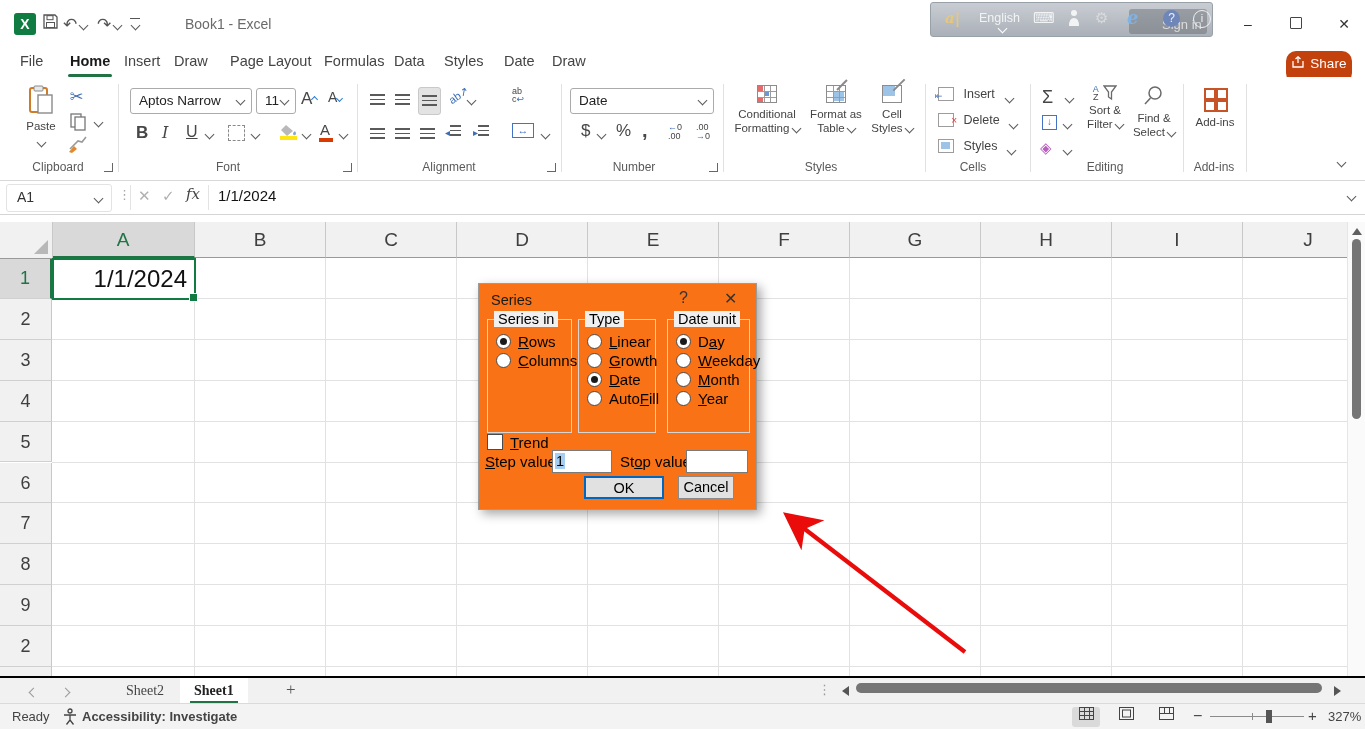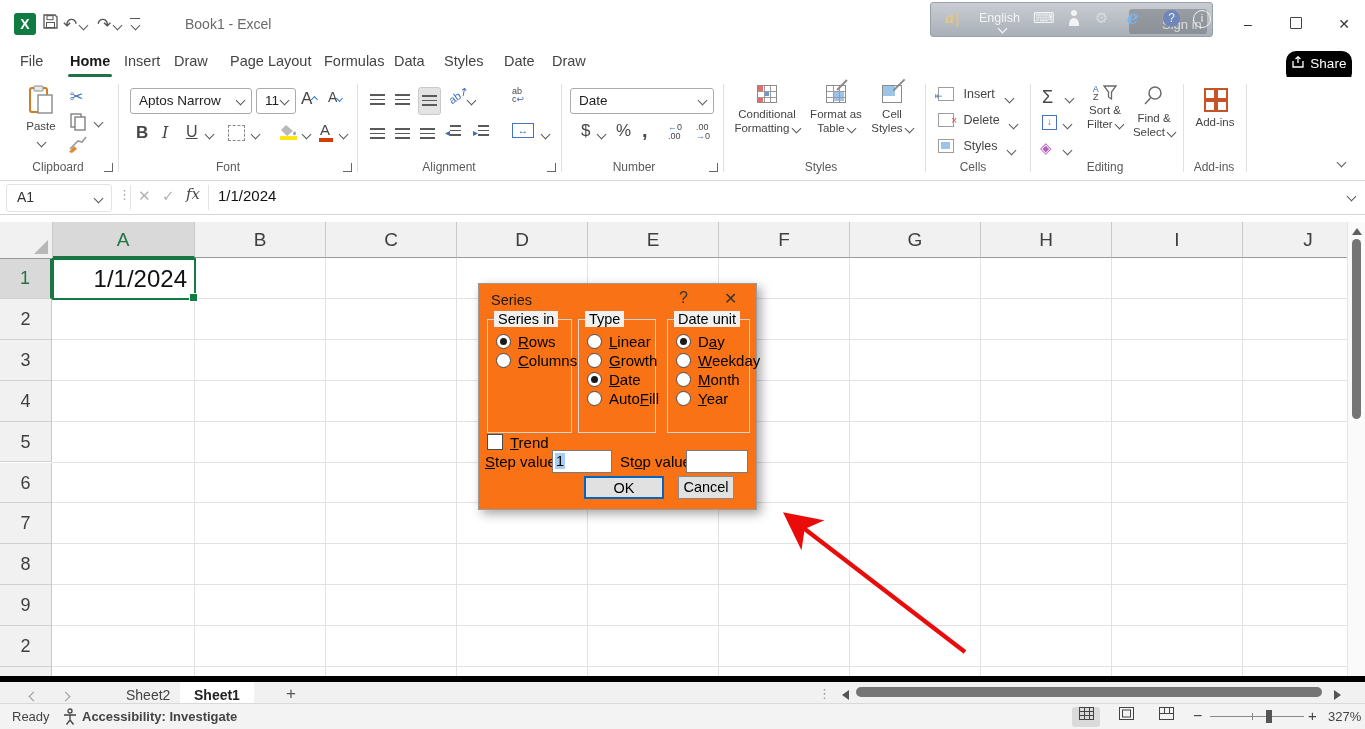--- a/index.html
+++ b/index.html
@@ -30,21 +30,21 @@
                background:rgba(100,104,110,.45);}
   .signin-txt{position:absolute;left:231px;top:14px;font-size:13px;color:#dcdcdc;}
   .winbtn{position:absolute;top:14px;width:20px;height:20px;font-size:14px;color:#333;
           text-align:center;line-height:20px;}
   .maxbox{display:inline-block;width:10px;height:10px;border:1.2px solid #444;border-radius:1px;}
   
   .tabrow{position:absolute;left:0;top:48px;width:1365px;height:29px;background:#fff;}
   .rtab{position:absolute;top:0;height:29px;line-height:27px;font-size:14.5px;color:#444;padding:0 4px;}
   .rtab.active{color:#1a1a1a;font-weight:600;}
   .rtab.active::after{content:"";position:absolute;left:2px;right:2px;bottom:0;height:3px;background:#217346;border-radius:2px;}
-  .sharebtn{position:absolute;left:1286px;top:51px;width:66px;height:32px;background:#000000;border-radius:10px;
+  .sharebtn{position:absolute;left:1286px;top:51px;width:66px;height:32px;background:#c2410c;border-radius:10px;
             color:#fff;font-size:13.5px;text-align:center;line-height:25px;}
   
   .ribbon{position:absolute;left:0;top:77px;width:1365px;height:103px;background:#fff;border-bottom:1px solid #d8d8d8;}
   .gsep{position:absolute;top:7px;width:1px;height:88px;background:#e1e1e1;}
   .grouplabel{position:absolute;top:83px;font-size:12px;color:#5a5a5a;text-align:center;}
   .launcher{position:absolute;top:86px;width:8px;height:8px;border-right:1.2px solid #666;border-bottom:1.2px solid #666;}
   .rbtn-label{font-size:11.5px;color:#444;text-align:center;line-height:14px;}
   .combo{position:absolute;border:1px solid #ababab;border-radius:3px;background:#fff;font-size:13.5px;color:#222;}
   .combo .cv{position:absolute;left:8px;top:4px;}
   .combo .cc{position:absolute;right:7px;top:8px;}
@@ -76,21 +76,21 @@
   .hline{position:absolute;left:52px;height:1px;background:#e2e2e2;}
   .a1sel{position:absolute;border:2px solid #107C41;box-sizing:border-box;}
   .a1handle{position:absolute;width:7px;height:7px;background:#107C41;border:1px solid #fff;}
   .a1val{position:absolute;font-size:24px;color:#111;text-align:right;}
   
   .vscroll{position:absolute;left:1347px;top:222px;width:18px;height:454px;background:#fafafa;border-left:1px solid #e6e6e6;}
   .tri{position:absolute;width:0;height:0;}
   .vthumb{position:absolute;left:4px;width:9px;border-radius:5px;background:#757575;}
   .hthumb{position:absolute;top:5px;height:10px;border-radius:5px;background:#757575;}
   
-  .sheetbar{position:absolute;left:0;top:676px;width:1365px;height:27px;background:#f1f1f1;border-top:6px solid #000000;}
+  .sheetbar{position:absolute;left:0;top:676px;width:1365px;height:27px;background:#f1f1f1;border-top:2px solid #000000;font-family:Liberation Serif, serif;}
   .stab{position:absolute;top:0;height:27px;line-height:26px;font-size:14px;color:#444;padding:0 14px;}
   .stab.active{background:#fff;font-weight:700;color:#222;}
   .stab.active::after{content:"";position:absolute;left:10px;right:10px;bottom:1px;height:3px;background:#217346;}
   
   .statusbar{position:absolute;left:0;top:703px;width:1365px;height:26px;background:#f3f3f3;border-top:1px solid #dadada;
              font-size:13px;color:#444;}
   .viewic{position:absolute;top:3px;width:28px;height:20px;border-radius:3px;text-align:center;}
   .viewic.on{background:#dadada;}
   
   .dialog{position:absolute;left:478px;top:283px;width:277px;height:225px;background:#f97316;

